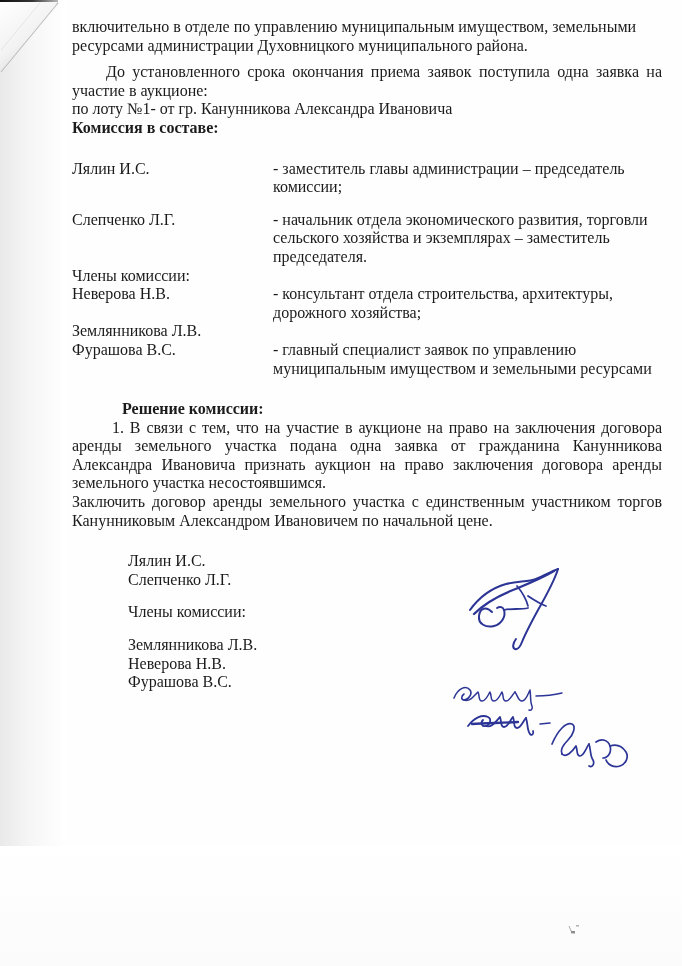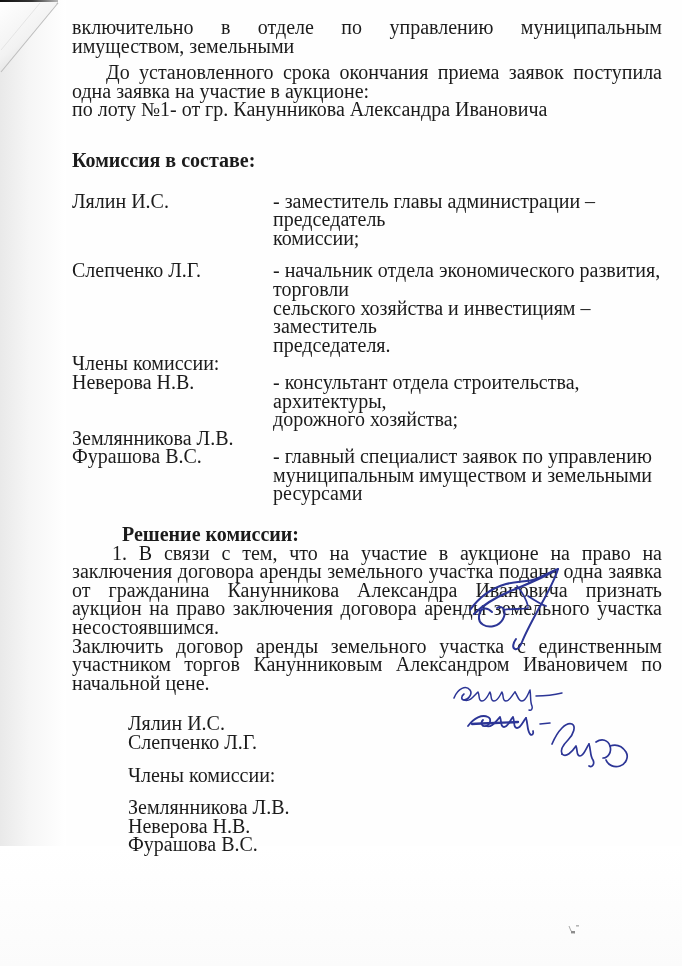--- a/index.html
+++ b/index.html
@@ -46,27 +46,27 @@
   #page-curl-edge{
     position:absolute;left:0;top:2px;width:62px;height:72px;
     pointer-events:none;
   }
   #page-curl-edge svg{display:block;}
 
   
   #doc{
     position:absolute;
     left:72px;top:18px;width:590px;
-    font-size:20px;
+    font-size:16px;
     line-height:18.6px;
   }
   .p{margin:0;}
   .just{text-align:justify;text-justify:inter-word;}
   .indent{text-indent:34px;margin-top:8px;}
-  .bold{font-weight:bold;margin-top:32px;}
+  .bold{font-weight:bold;}
   .sp-md{height:14px;}
   .sp-lg{height:22px;}
 
   
   .row{
     display:flex;
     align-items:flex-start;
   }
   .row .name{
     width:195px;flex:0 0 195px;
@@ -124,41 +124,42 @@
   <div id="page-curl-edge">
     <svg width="62" height="72" viewBox="0 0 62 72">
       <path d="M58,1 L1,70" stroke="#bdbdbd" stroke-width="1.1" fill="none"></path>
       <path d="M40,1 L1,48" stroke="#e2e2e2" stroke-width="0.9" fill="none"></path>
     </svg>
   </div>
 
   <div id="doc">
 
     <p class="p just">включительно в отделе  по управлению муниципальным имуществом, земельными</p>
+    <p class="p">ресурсами администрации Духовницкого муниципального района.</p>
     <p class="p just indent">До установленного срока окончания приема заявок поступила одна заявка на участие в аукционе:</p>
     <p class="p">по лоту №1- от  гр. Канунникова Александра Ивановича</p>
     <p class="p bold">Комиссия в составе:</p>
 
     <div class="sp-lg"></div>
 
     <div class="row">
       <div class="name">Лялин И.С.</div>
       <div class="role">
         <span class="role-line">- заместитель главы администрации – председатель</span>
         <span class="role-line">комиссии;</span>
       </div>
     </div>
 
     <div class="sp-md"></div>
 
     <div class="row">
       <div class="name">Слепченко Л.Г.</div>
       <div class="role">
         <span class="role-line">- начальник отдела экономического развития,  торговли</span>
-        <span class="role-line">сельского хозяйства и инвестициям – заместитель</span>
+        <span class="role-line">сельского хозяйства и экземплярах – заместитель</span>
         <span class="role-line">председателя.</span>
       </div>
     </div>
 
     <p class="p">Члены комиссии:</p>
 
     <div class="row">
       <div class="name">Неверова Н.В.</div>
       <div class="role">
         <span class="role-line">- консультант отдела строительства, архитектуры,</span>

